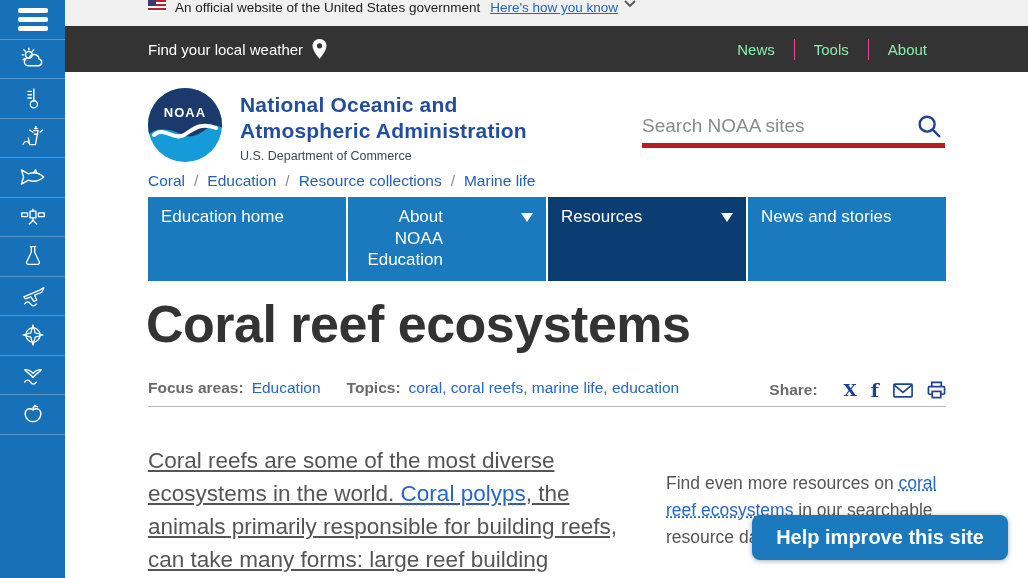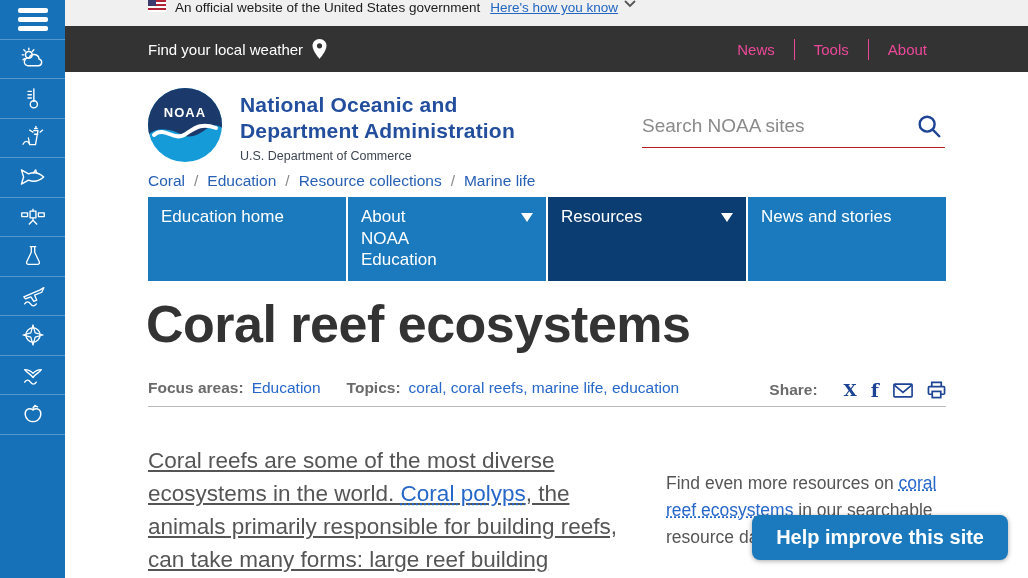--- a/index.html
+++ b/index.html
@@ -37,47 +37,47 @@
 
   
   .topbar {
     position:absolute; left:65px; top:26px; right:0; height:46px;
     background:#333333; color:#fff; display:flex; align-items:center;
     padding-left:83px; padding-right:82px; z-index:10;
   }
   .weather-link { display:flex; align-items:center; font-size:15px; cursor:pointer; }
   .weather-link svg { margin-left:9px; }
   .topbar-links { margin-left:auto; display:flex; align-items:center; }
-  .topbar-links a { color:#ec4899; text-decoration:none; font-size:15px; padding:2px 19px; cursor:pointer; }
+  .topbar-links a { color:#86efac; text-decoration:none; font-size:15px; padding:2px 19px; cursor:pointer; }
   .topbar-links a + a { border-left:1px solid #ec4899; }
 
   
   .logo { position:absolute; left:148px; top:88px; width:74px; height:74px; cursor:pointer; }
   .agency { position:absolute; left:240px; top:92px; cursor:pointer; }
   .agency .name { font-size:21px; line-height:26px; font-weight:600; color:#234e9d; letter-spacing:.2px; }
   .agency .dept { font-size:12.5px; color:#3d4551; margin-top:5px; }
 
   .search { position:absolute; left:642px; top:106px; width:303px; height:42px;
-    border-bottom:1px solid #b91c1c; }
+    border-bottom:5px solid #b91c1c; }
   .search input { width:255px; height:40px; border:none; outline:none; background:transparent;
     font-size:19px; color:#333; font-family:"Liberation Sans", sans-serif; }
   .search input::placeholder { color:#8a8a8a; }
   .search .sbtn { position:absolute; right:2px; top:6px; background:none; border:none; cursor:pointer; }
 
   
   .breadcrumb { position:absolute; left:148px; top:172px; font-size:15.5px; color:#757575; }
   .breadcrumb a { color:#2760b4; text-decoration:none; cursor:pointer; }
   .breadcrumb .sep { margin:0 9px; color:#8a8a8a; }
 
   
   .nav { position:absolute; left:148px; top:197px; width:798px; height:84px; display:flex; gap:2px; }
   .nav-item { flex:1 1 0; background:#1a7abd; color:#fff; position:relative;
     padding:9px 34px 9px 13px; font-size:17px; line-height:21.5px; cursor:pointer; }
   .nav-item.active { background:#0b3d73; }
-  .nav-label { display:inline-block; }
+  .nav-label { display:inline-block;text-align:right; }
   .nav-item:nth-child(2) .nav-label { max-width:82px; }
   .tri { position:absolute; top:16px; right:13px; width:0; height:0;
     border-left:6px solid transparent; border-right:6px solid transparent; border-top:9px solid #fff; }
 
   
   .title { position:absolute; left:146px; top:294px; font-size:52px; font-weight:700;
     color:#333333; letter-spacing:-0.5px; }
   .meta { position:absolute; left:148px; top:379px; width:798px; display:flex; 
     font-size:15.5px; }
   .meta .lbl { color:#6a6a6a; font-weight:700; margin-right:8px; }
@@ -222,21 +222,21 @@
         <rect width="74" height="74" fill="#159bd7"></rect>
         <path d="M0 0h74v40C62 29 52 55 35 47 22 41 10 38 0 47Z" fill="#1b3a6b"></path>
         <path d="M6 47c10-9 20 6 30 0 10-6 16-13 32-7" fill="none" stroke="#fff" stroke-width="4" stroke-linecap="round"></path>
         <text x="37" y="29" text-anchor="middle" fill="#fff" font-family="Liberation Sans, sans-serif" font-size="13" font-weight="bold" letter-spacing="1">NOAA</text>
       </g>
     </svg>
   </a>
 
   <a class="agency">
     <div class="name">National Oceanic and</div>
-    <div class="name">Department Administration</div>
+    <div class="name">Atmospheric Administration</div>
     <div class="dept">U.S. Department of Commerce</div>
   </a>
 
   <div class="search">
     <input type="text" placeholder="Search NOAA sites" style="">
     <button class="sbtn">
       <svg width="28" height="28" viewBox="0 0 30 30" fill="none" stroke="#1d4394" stroke-width="2.6" stroke-linecap="round">
           <circle cx="13" cy="13" r="8"></circle>
           <path d="M19.5 19.5 26 26"></path>
         </svg>

